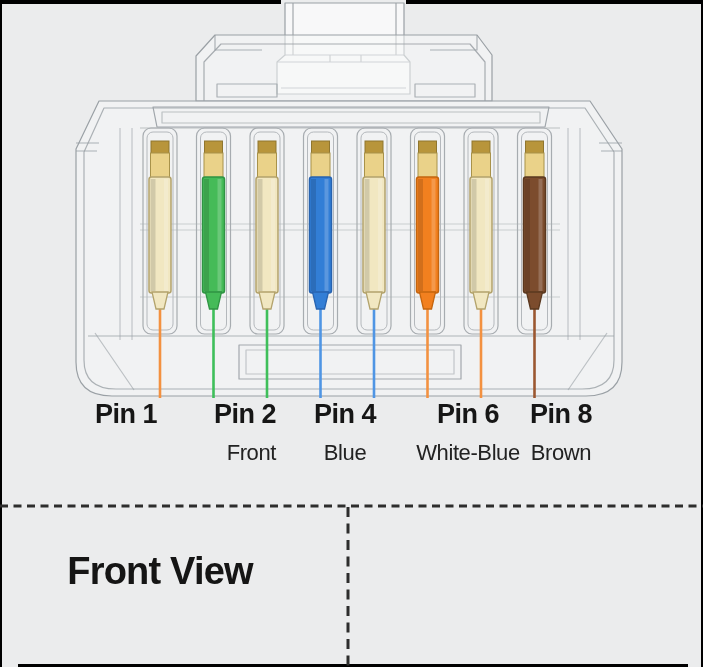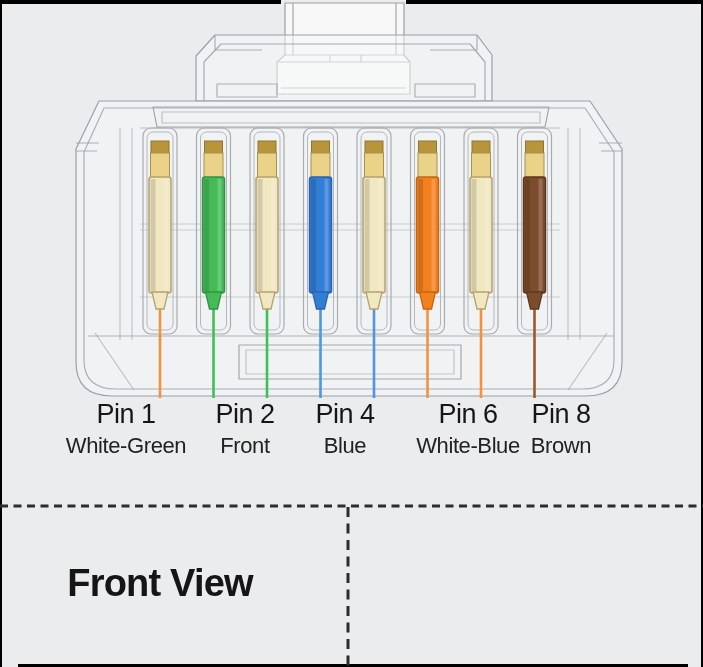--- a/index.html
+++ b/index.html
@@ -15,32 +15,32 @@
   .frame-left{left:0;top:0;width:2px;height:667px;}
   .frame-right{left:701px;top:0;width:2px;height:667px;}
   .frame-bottom{left:18px;top:664px;width:670px;height:3px;}
   svg.scene{position:absolute;left:0;top:0;}
   .labels-layer{position:absolute;left:0;top:0;width:703px;height:667px;pointer-events:none;}
   .pin-label-group{
     position:absolute;top:401px;transform:translateX(-50%);
     text-align:center;white-space:nowrap;color:#1c1c1c;
   }
   .pin-title{
-    font-size:27px;font-weight:400;line-height:26px;letter-spacing:-0.5px;
-    margin-bottom:5px;color:#161616;
+    font-size:27px;font-weight:700;line-height:26px;letter-spacing:-0.5px;
+    margin-bottom:12px;color:#161616;
   }
   .pin-line{
     font-size:22px;line-height:28px;letter-spacing:-0.4px;color:#222;
   }
   .section-title{
     position:absolute;top:550px;transform:translateX(-50%);
     font-size:38px;font-weight:700;letter-spacing:-0.8px;
     color:#151515;white-space:nowrap;
   }
-  .section-title.left{left:160px;margin-top:12px;}
+  .section-title.left{left:160px;}
   .section-title.right{left:536px;}
 </style>
 </head>
 <body>
 
 <div class="frame frame-top-left"></div>
 <div class="frame frame-top-right"></div>
 <div class="frame frame-left"></div>
 <div class="frame frame-right"></div>
 <div class="frame frame-bottom"></div>
@@ -172,23 +172,22 @@
     </g>
 
   <line x1="0" y1="506" x2="703" y2="506" stroke="#2d2d2d" stroke-width="3" stroke-dasharray="8 5.5"></line>
   <line x1="348" y1="507" x2="348" y2="667" stroke="#2d2d2d" stroke-width="3" stroke-dasharray="10 6.5"></line>
 </svg>
 
 <div class="labels-layer">
   <div id="pin-labels">
       <div class="pin-label-group" style="left: 126px;">
         <div class="pin-title">Pin 1</div>
-        <div class="pin-line">White-Green</div>
-      </div>
-      <div class="pin-label-group" style="left: 245px;">
+      </div>
+      <div class="pin-label-group" style="left: 245px; text-align: right;">
         <div class="pin-title">Pin 2</div>
         <div class="pin-line">Front</div>
       </div>
       <div class="pin-label-group" style="left: 345px;">
         <div class="pin-title">Pin 4</div>
         <div class="pin-line">Blue</div>
       </div>
       <div class="pin-label-group" style="left: 468px;">
         <div class="pin-title">Pin 6</div>
         <div class="pin-line">White-Blue</div>

